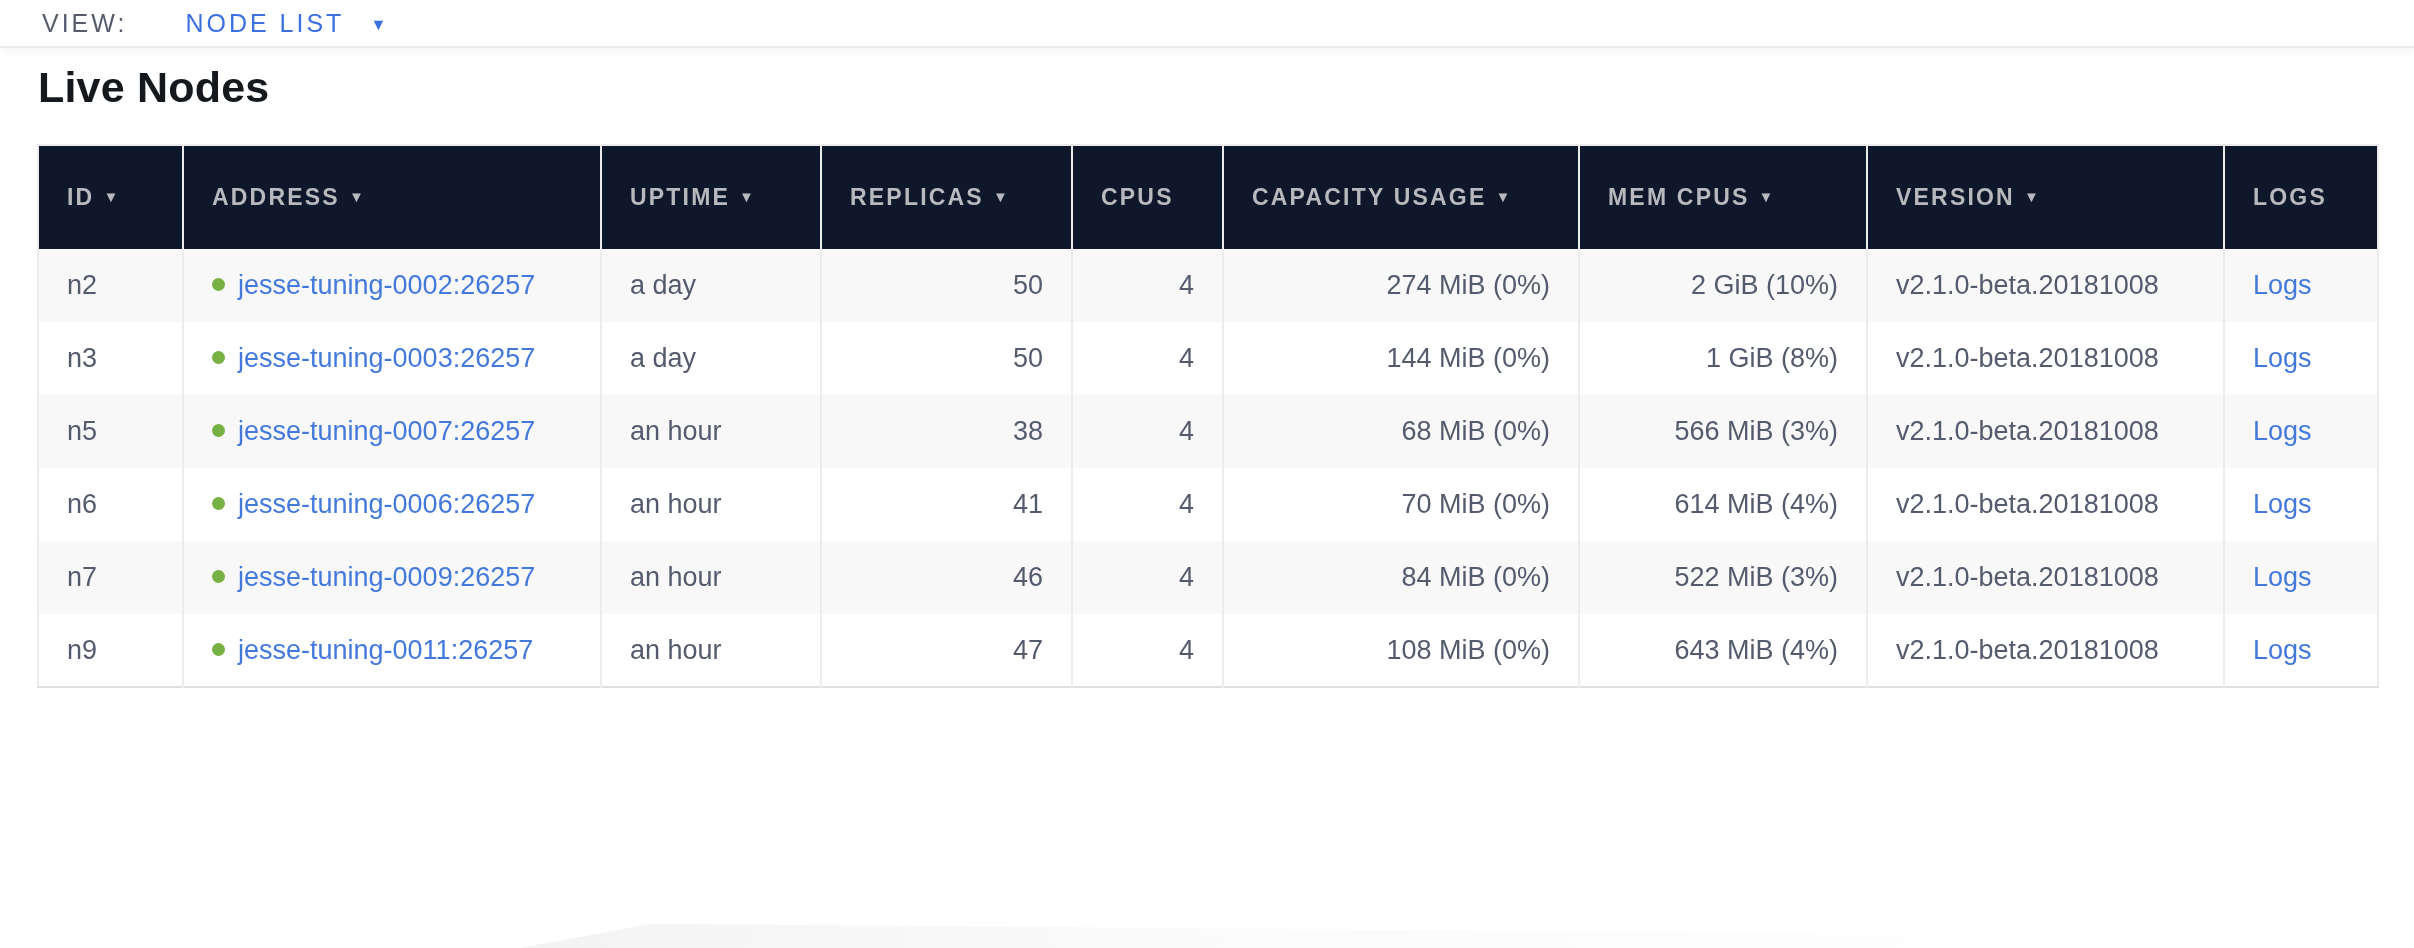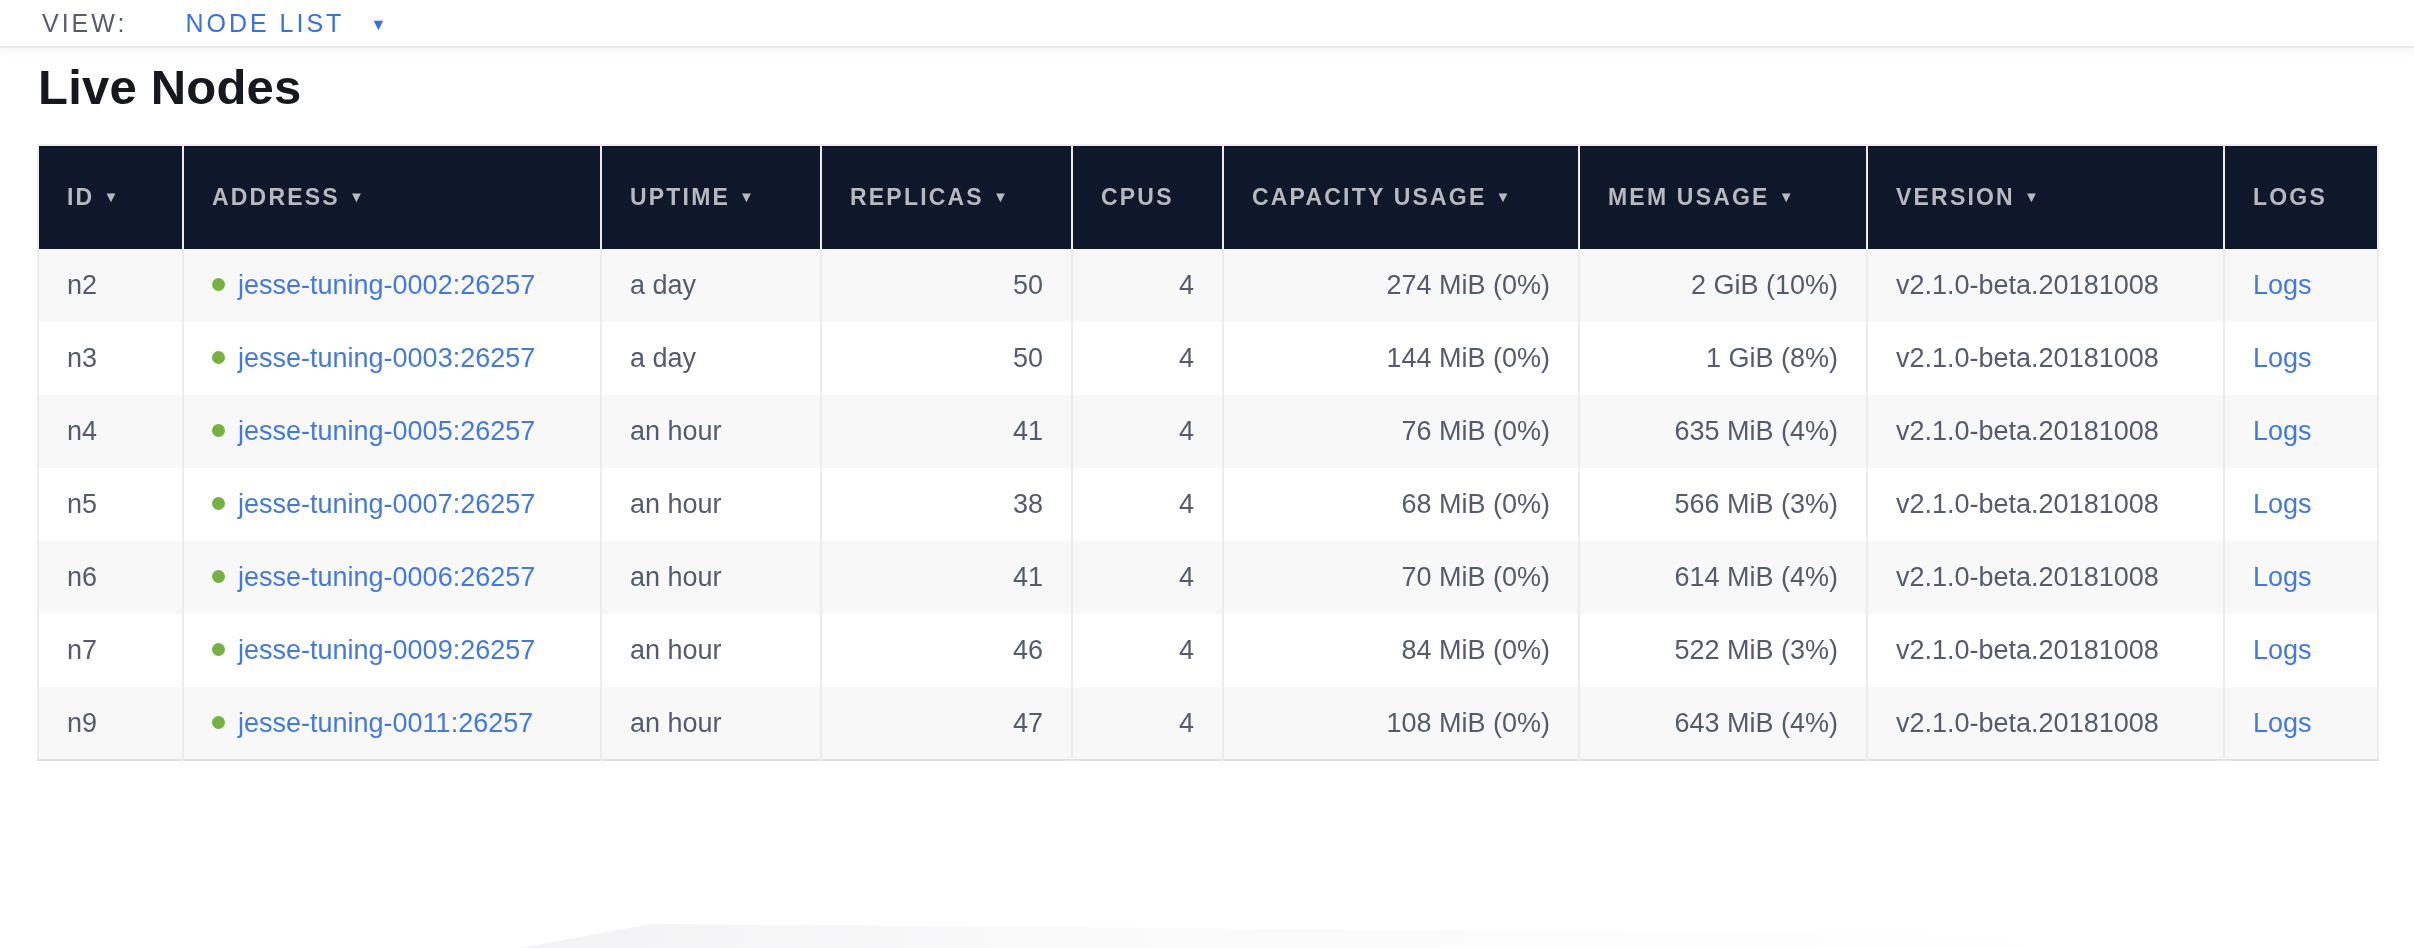--- a/index.html
+++ b/index.html
@@ -52,21 +52,21 @@
     font-size: 16px;
     margin-left: 26px;
     line-height: 1;
     padding-top: 3px;
   }
 
   
   .page-title {
     margin: 0;
     padding: 18px 0 0 38px;
-    font-size: 49px;
+    font-size: 43px;
     line-height: 42px;
     font-weight: 700;
     color: #15181d;
     letter-spacing: 0.2px;
   }
 
   
   .nodes-table {
     margin: 36px 0 0 37px;
     width: 2340px;
@@ -172,21 +172,21 @@
         <col style="width:154px">
     </colgroup>
     <thead>
       <tr>
         <th class="sortable"><span>ID</span><span class="sort-arrow">▼</span></th>
         <th class="sortable"><span>ADDRESS</span><span class="sort-arrow">▼</span></th>
         <th class="sortable"><span>UPTIME</span><span class="sort-arrow">▼</span></th>
         <th class="sortable"><span>REPLICAS</span><span class="sort-arrow">▼</span></th>
         <th><span>CPUS</span></th>
         <th class="sortable"><span>CAPACITY USAGE</span><span class="sort-arrow">▼</span></th>
-        <th class="sortable"><span>MEM USAGE</span><span class="sort-arrow">▼</span></th>
+        <th class="sortable"><span>MEM CPUS</span><span class="sort-arrow">▼</span></th>
         <th class="sortable"><span>VERSION</span><span class="sort-arrow">▼</span></th>
         <th><span>LOGS</span></th>
       </tr>
     </thead>
     <tbody>
       <tr>
         <td>n2</td>
         <td><span class="live-dot"></span><a class="link">jesse-tuning-0002:26257</a></td>
         <td>a day</td>
         <td class="num">50</td>
@@ -201,31 +201,20 @@
         <td><span class="live-dot"></span><a class="link">jesse-tuning-0003:26257</a></td>
         <td>a day</td>
         <td class="num">50</td>
         <td class="num">4</td>
         <td class="num">144 MiB (0%)</td>
         <td class="num">1 GiB (8%)</td>
         <td>v2.1.0-beta.20181008</td>
         <td><a class="link">Logs</a></td>
       </tr>
       <tr>
-        <td>n4</td>
-        <td><span class="live-dot"></span><a class="link">jesse-tuning-0005:26257</a></td>
-        <td>an hour</td>
-        <td class="num">41</td>
-        <td class="num">4</td>
-        <td class="num">76 MiB (0%)</td>
-        <td class="num">635 MiB (4%)</td>
-        <td>v2.1.0-beta.20181008</td>
-        <td><a class="link">Logs</a></td>
-      </tr>
-      <tr>
         <td>n5</td>
         <td><span class="live-dot"></span><a class="link">jesse-tuning-0007:26257</a></td>
         <td>an hour</td>
         <td class="num">38</td>
         <td class="num">4</td>
         <td class="num">68 MiB (0%)</td>
         <td class="num">566 MiB (3%)</td>
         <td>v2.1.0-beta.20181008</td>
         <td><a class="link">Logs</a></td>
       </tr>

